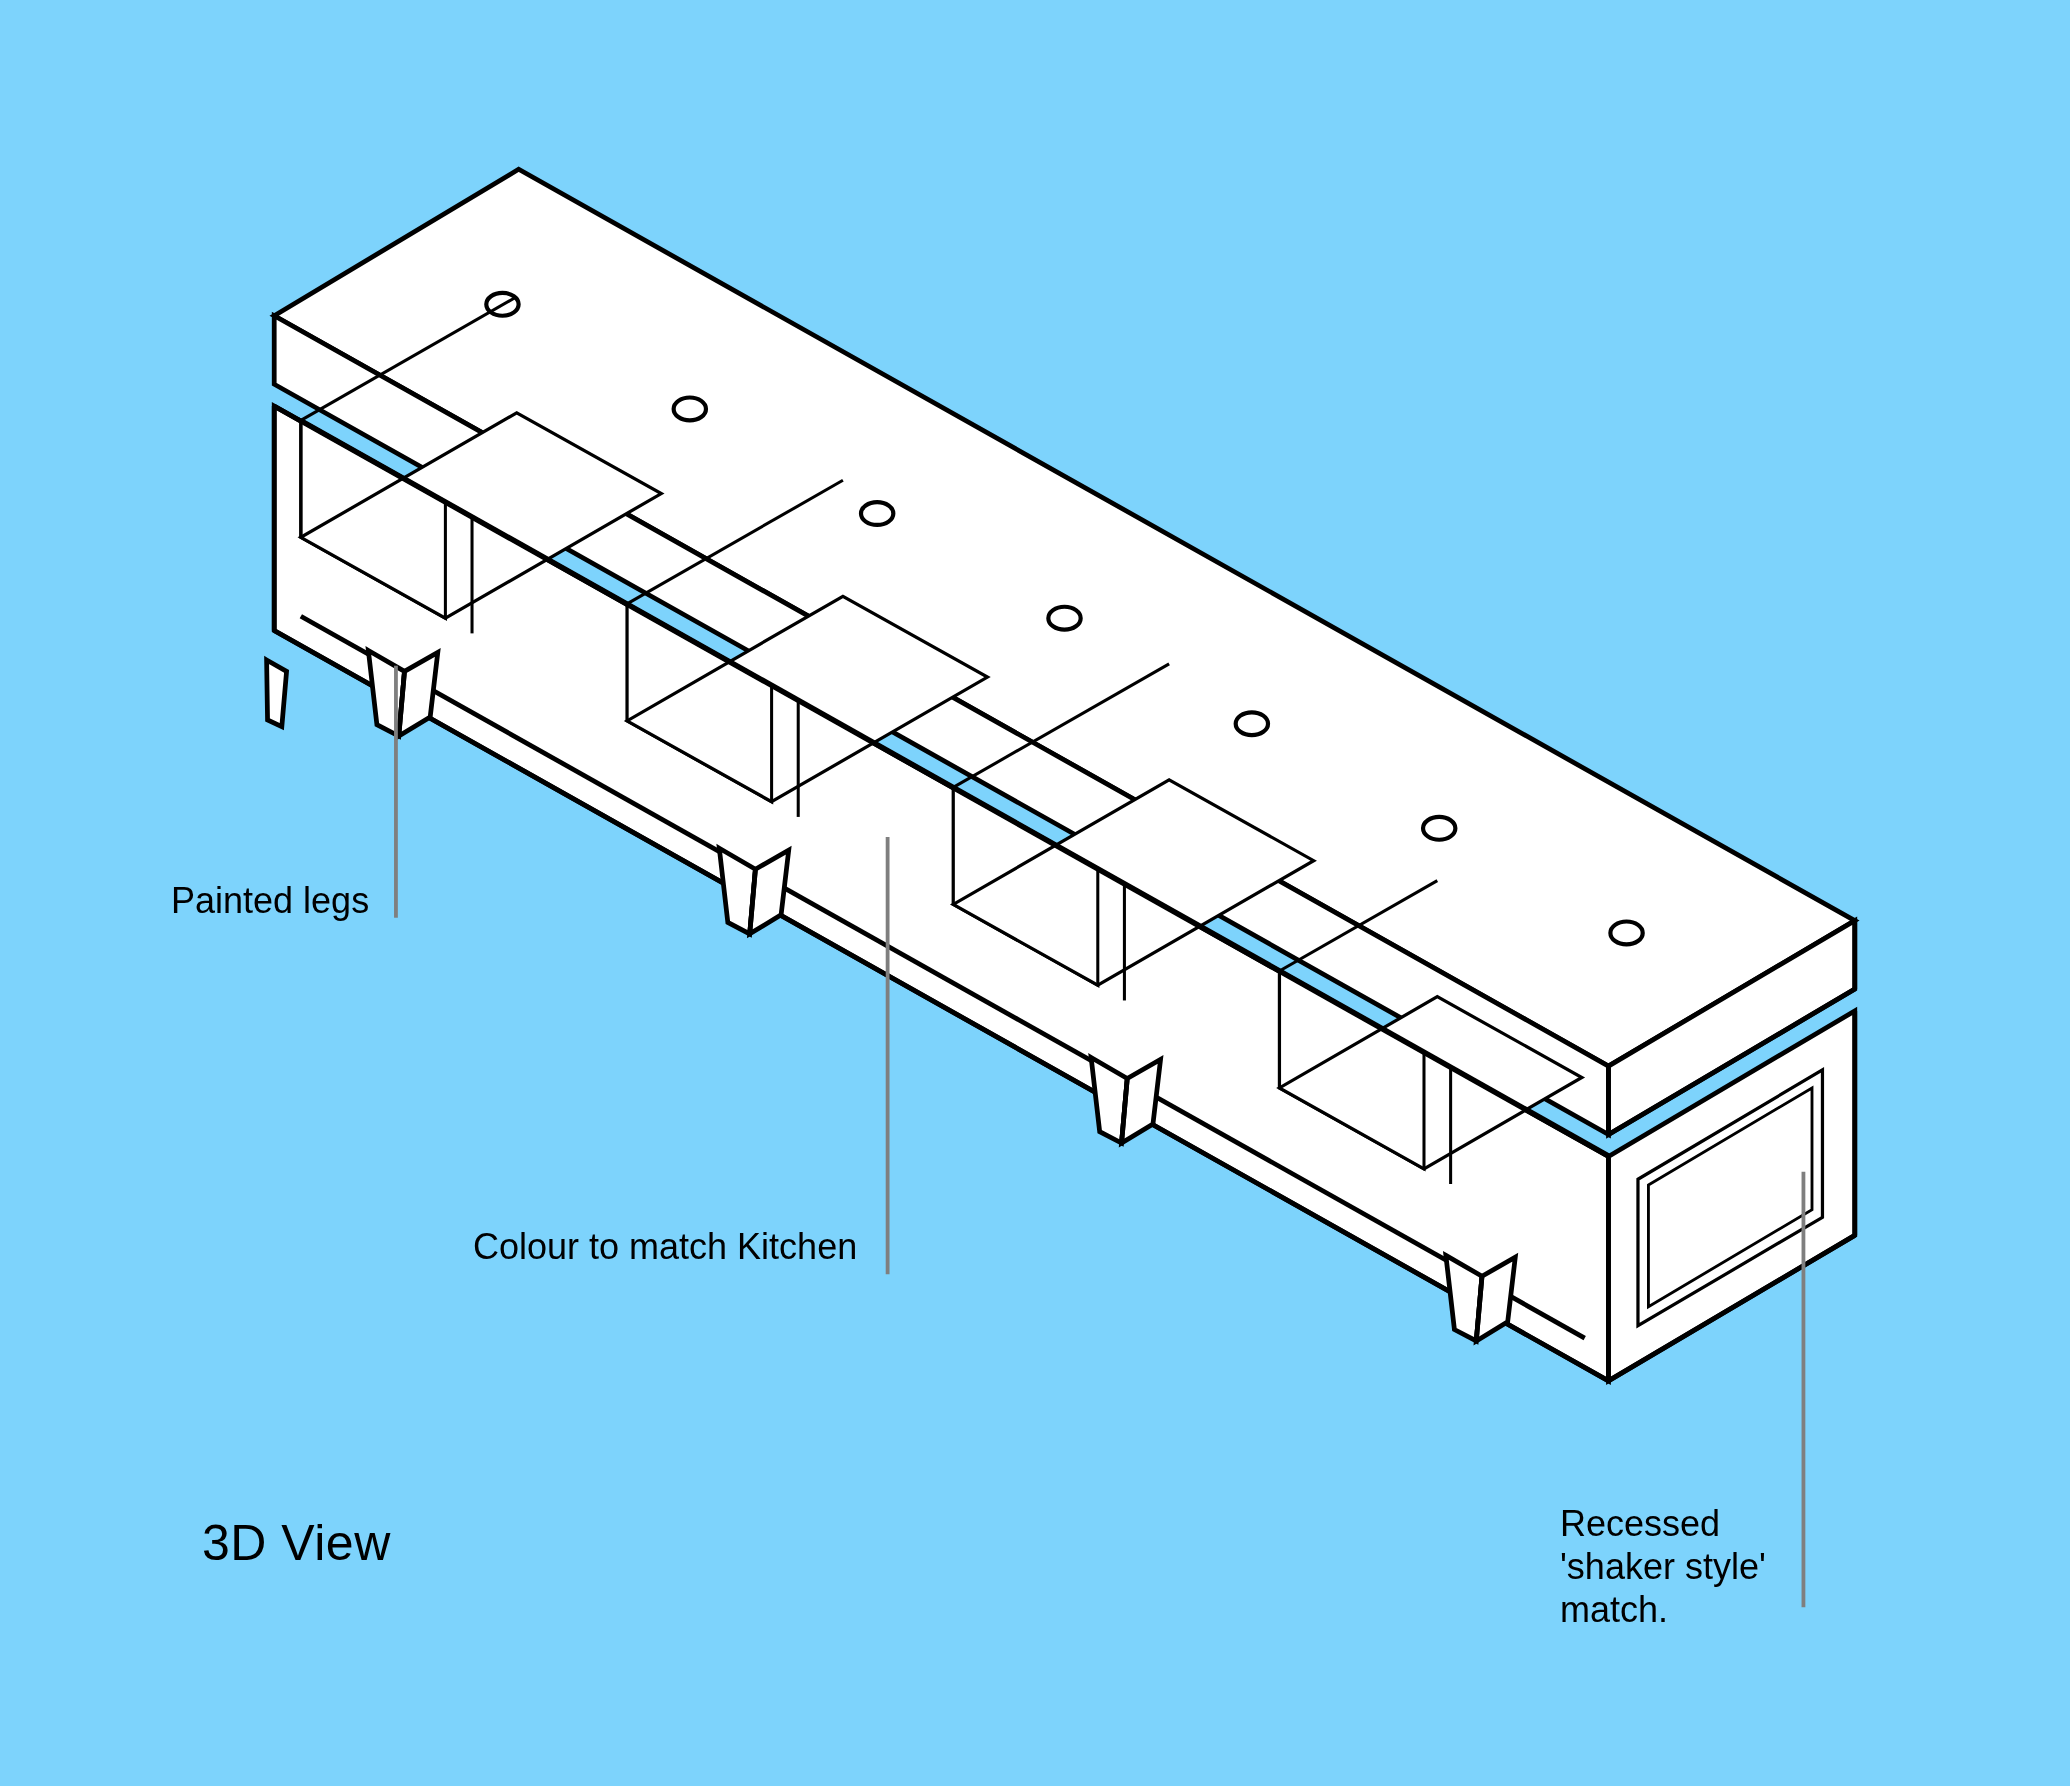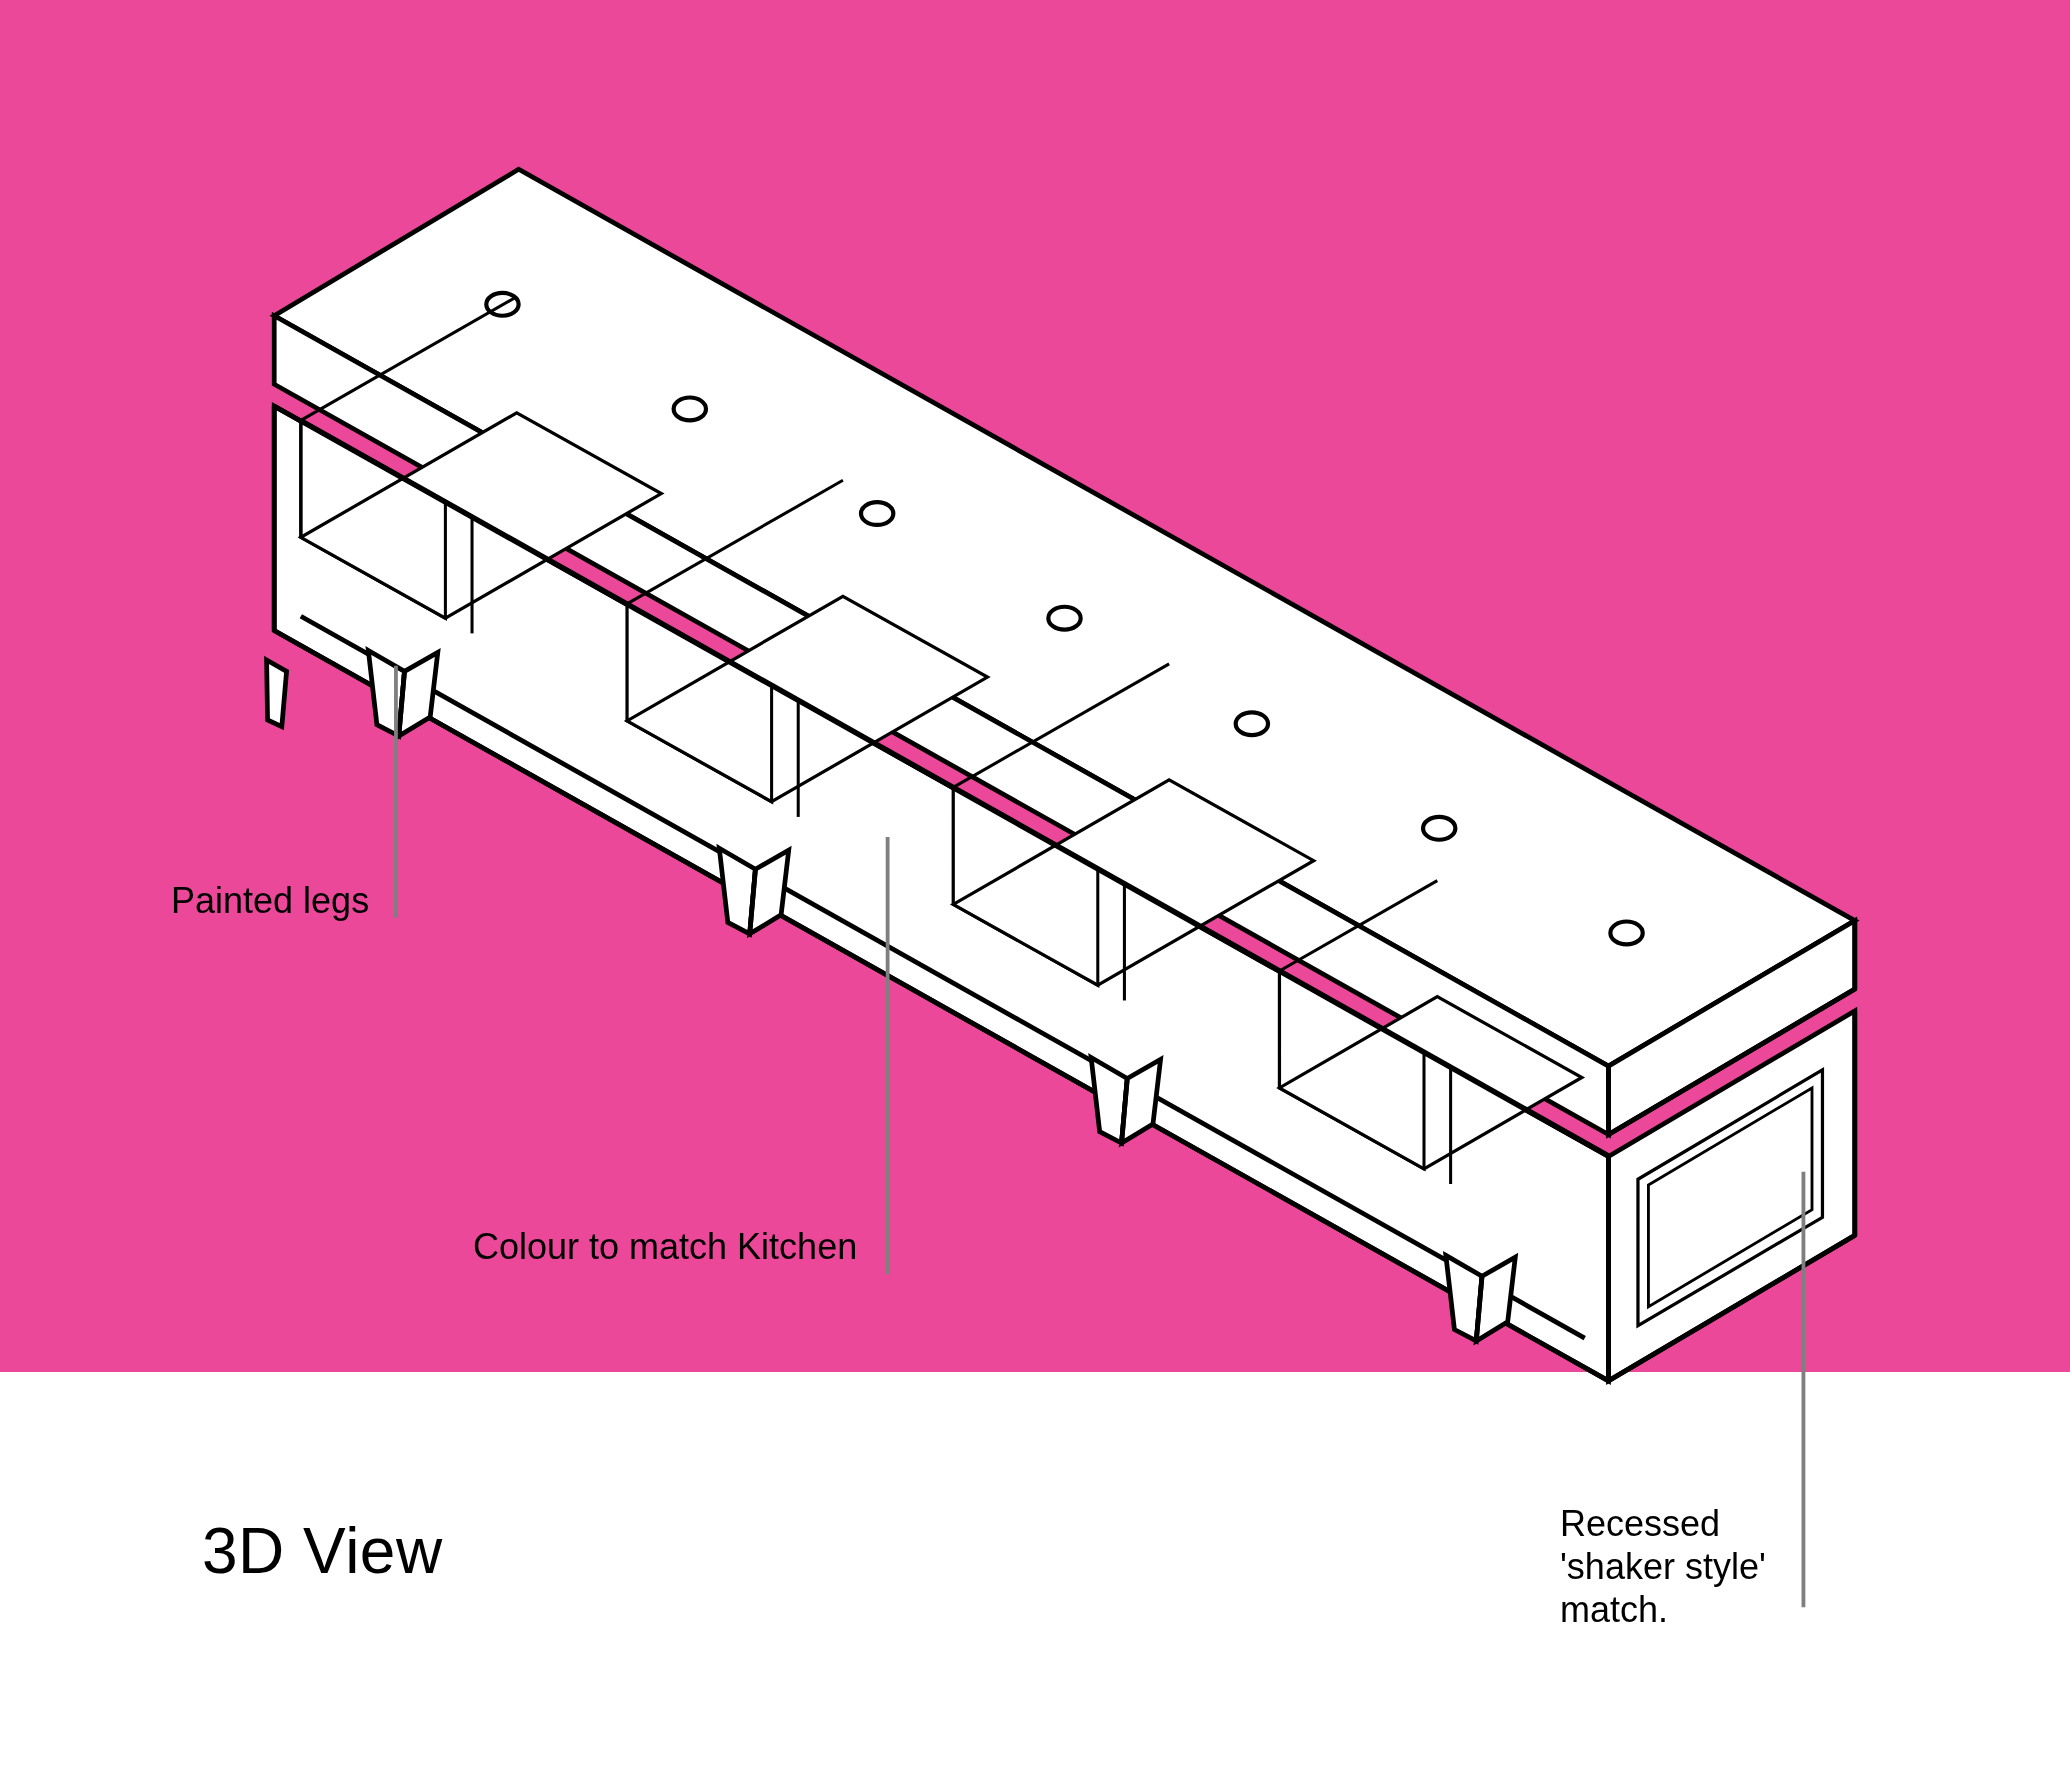--- a/index.html
+++ b/index.html
@@ -12,22 +12,22 @@
     width: 2071px;
     height: 1786px;
     position: relative;
     font-family: "Liberation Sans", sans-serif;
     overflow: hidden;
   }
   #sheet {
     position: absolute;
     left: 0; top: 0;
     width: 2071px;
-    height: 1372px;
-    background: #ec4899;
+    height: 1786px;
+    background: #7dd3fc;
   }
   svg.drawing {
     position: absolute;
     left: 0; top: 0;
     width: 2071px;
     height: 1786px;
     display: block;
   }
   .ln {
     fill: none;
@@ -65,21 +65,21 @@
   }
   .leader {
     fill: none;
     stroke: #7f7f7f;
     stroke-width: 4;
     stroke-linecap: butt;
   }
   .title-text {
     position: absolute;
     font-family: "Liberation Sans", sans-serif;
-    font-size: 64px;
+    font-size: 50px;
     color: #000000;
     letter-spacing: 0.5px;
     white-space: nowrap;
   }
   .anno {
     position: absolute;
     font-family: "Liberation Sans", sans-serif;
     font-size: 36px;
     line-height: 43px;
     color: #000000;

